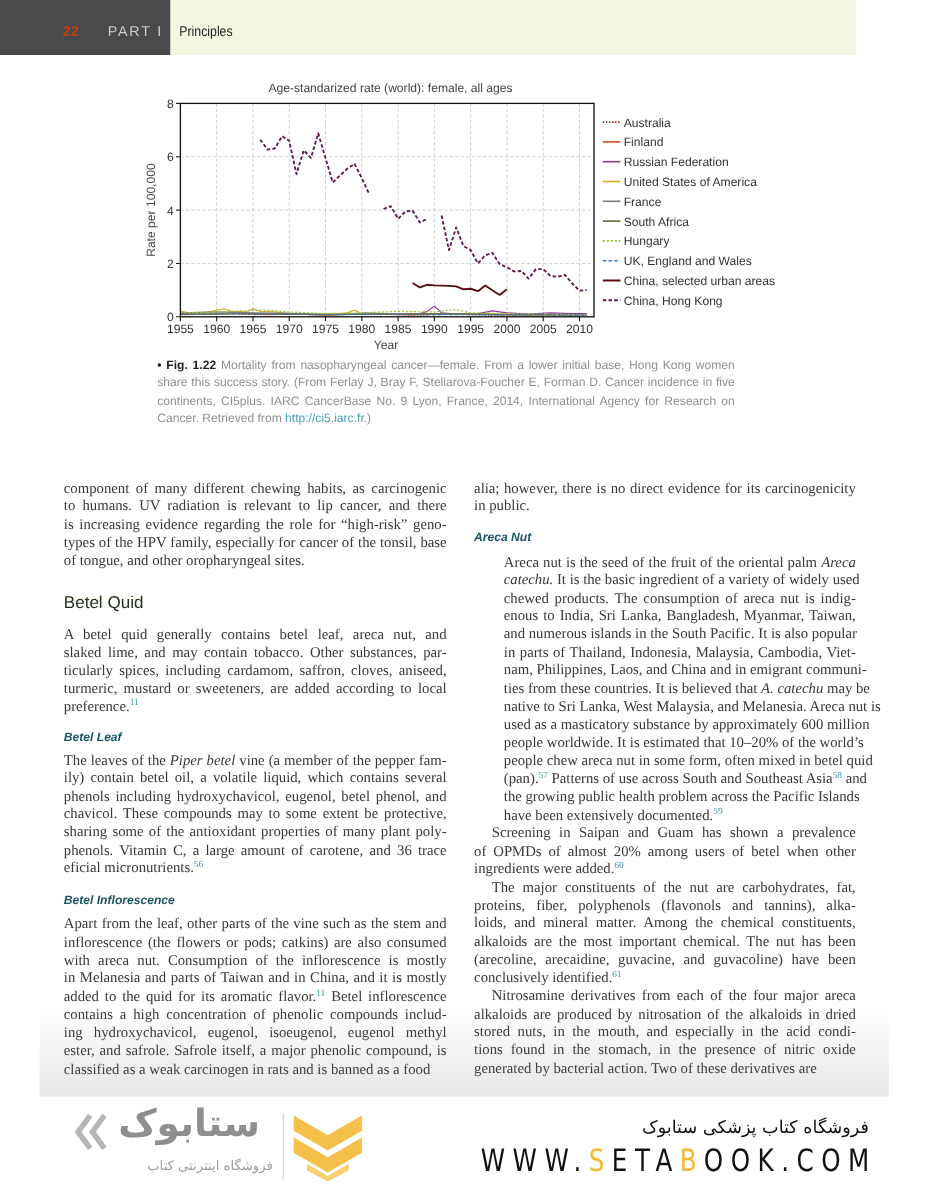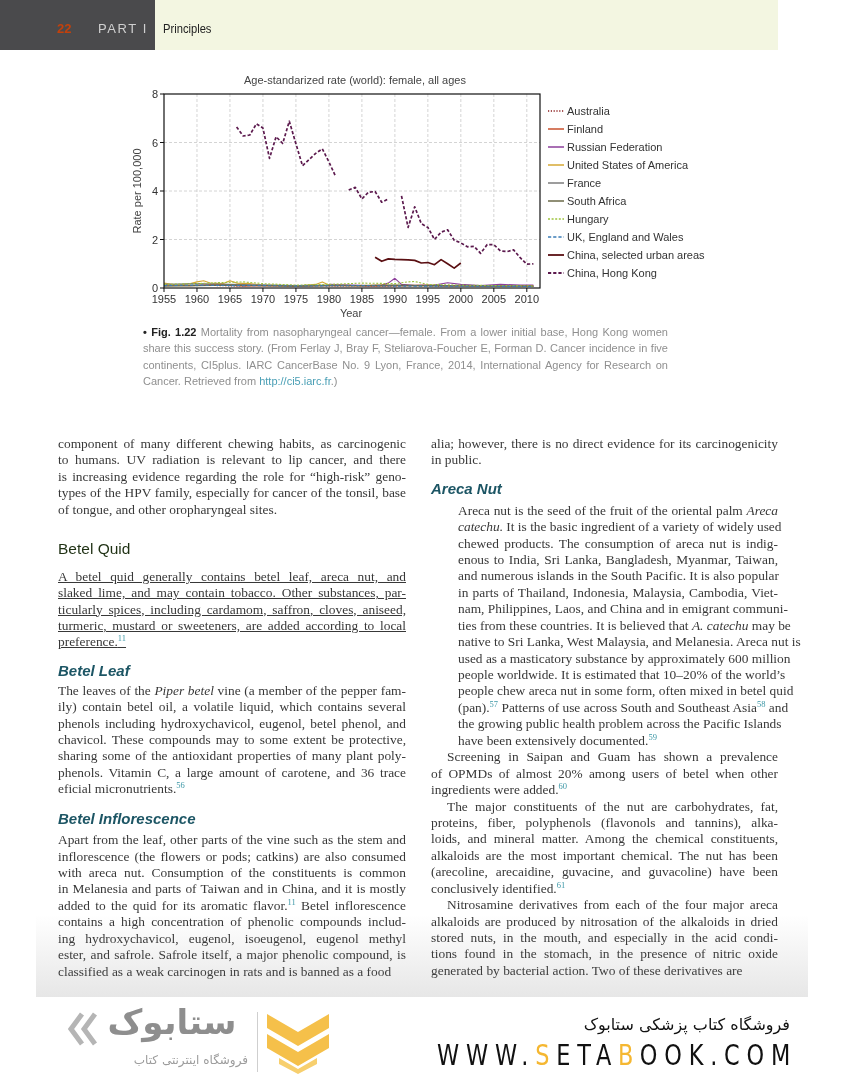--- a/index.html
+++ b/index.html
@@ -24,24 +24,24 @@
 #caption a{color:#4a9fb5;text-decoration:none;}
 
 
 .col{position:absolute;top:436px;font-size:13.4px;line-height:16.45px;color:#383838;}
 #col-left{left:58px;width:348px;}
 #col-right{left:431px;width:347px;}
 .line{white-space:nowrap;text-align:justify;text-align-last:justify;height:16.45px;overflow:visible;}
 .line.last{text-align-last:left;}
 .para.indent .line.first{padding-left:16px;}
 .h2{font-family:"Liberation Sans",sans-serif;font-size:15.5px;line-height:20px;color:var(--section_heading,#1f3114);}
-.h3{font-family:"Liberation Sans",sans-serif;font-style:italic;font-weight:bold;font-size:15px;line-height:18px;color:var(--subheading,#1c5564);}
+.h3{font-family:"Liberation Sans",sans-serif;font-style:italic;font-weight:bold;font-size:11px;line-height:18px;color:var(--subheading,#1c5564);}
 sup{font-size:8.5px;color:var(--citation,#3c97a6);vertical-align:5px;line-height:0;}
 .m-h2{margin-top:21px;}
-.m-after-h2{margin-top:9.5px;text-decoration:underline;}
+.m-after-h2{margin-top:9.5px;}
 .m-h3a{margin-top:11px;}
 .m-after-h3a{margin-top:2.8px;}
 .m-h3b{margin-top:12.6px;}
 .m-after-h3b{margin-top:3.8px;}
 .m-h3r{margin-top:11px;}
 .m-after-h3r{margin-top:4.8px;margin-left:27px;}
 
 
 #fade{left:36px;top:915px;width:772px;height:82px;background:linear-gradient(to bottom,rgba(110,110,110,0),rgba(110,110,110,.17));}
 #banner{left:0;top:997px;width:844px;height:83px;background:#fff;}
@@ -209,21 +209,21 @@
       <div class="line">phenols including hydroxychavicol, eugenol, betel phenol, and</div>
       <div class="line">chavicol. These compounds may to some extent be protective,</div>
       <div class="line">sharing some of the antioxidant properties of many plant poly-</div>
       <div class="line">phenols. Vitamin C, a large amount of carotene, and 36 trace</div>
       <div class="line last">eficial micronutrients.<sup>56</sup></div>
     </div>
   <div class="h3 m-h3b">Betel Inflorescence</div>
   <div class="para m-after-h3b">
       <div class="line first">Apart from the leaf, other parts of the vine such as the stem and</div>
       <div class="line">inflorescence (the flowers or pods; catkins) are also consumed</div>
-      <div class="line">with areca nut. Consumption of the constituents is common</div>
+      <div class="line">with areca nut. Consumption of the inflorescence is mostly</div>
       <div class="line">in Melanesia and parts of Taiwan and in China, and it is mostly</div>
       <div class="line">added to the quid for its aromatic flavor.<sup>11</sup> Betel inflorescence</div>
       <div class="line">contains a high concentration of phenolic compounds includ-</div>
       <div class="line">ing hydroxychavicol, eugenol, isoeugenol, eugenol methyl</div>
       <div class="line">ester, and safrole. Safrole itself, a major phenolic compound, is</div>
       <div class="line last">classified as a weak carcinogen in rats and is banned as a food</div>
     </div>
 </div>
 
 <div id="col-right" class="col">

